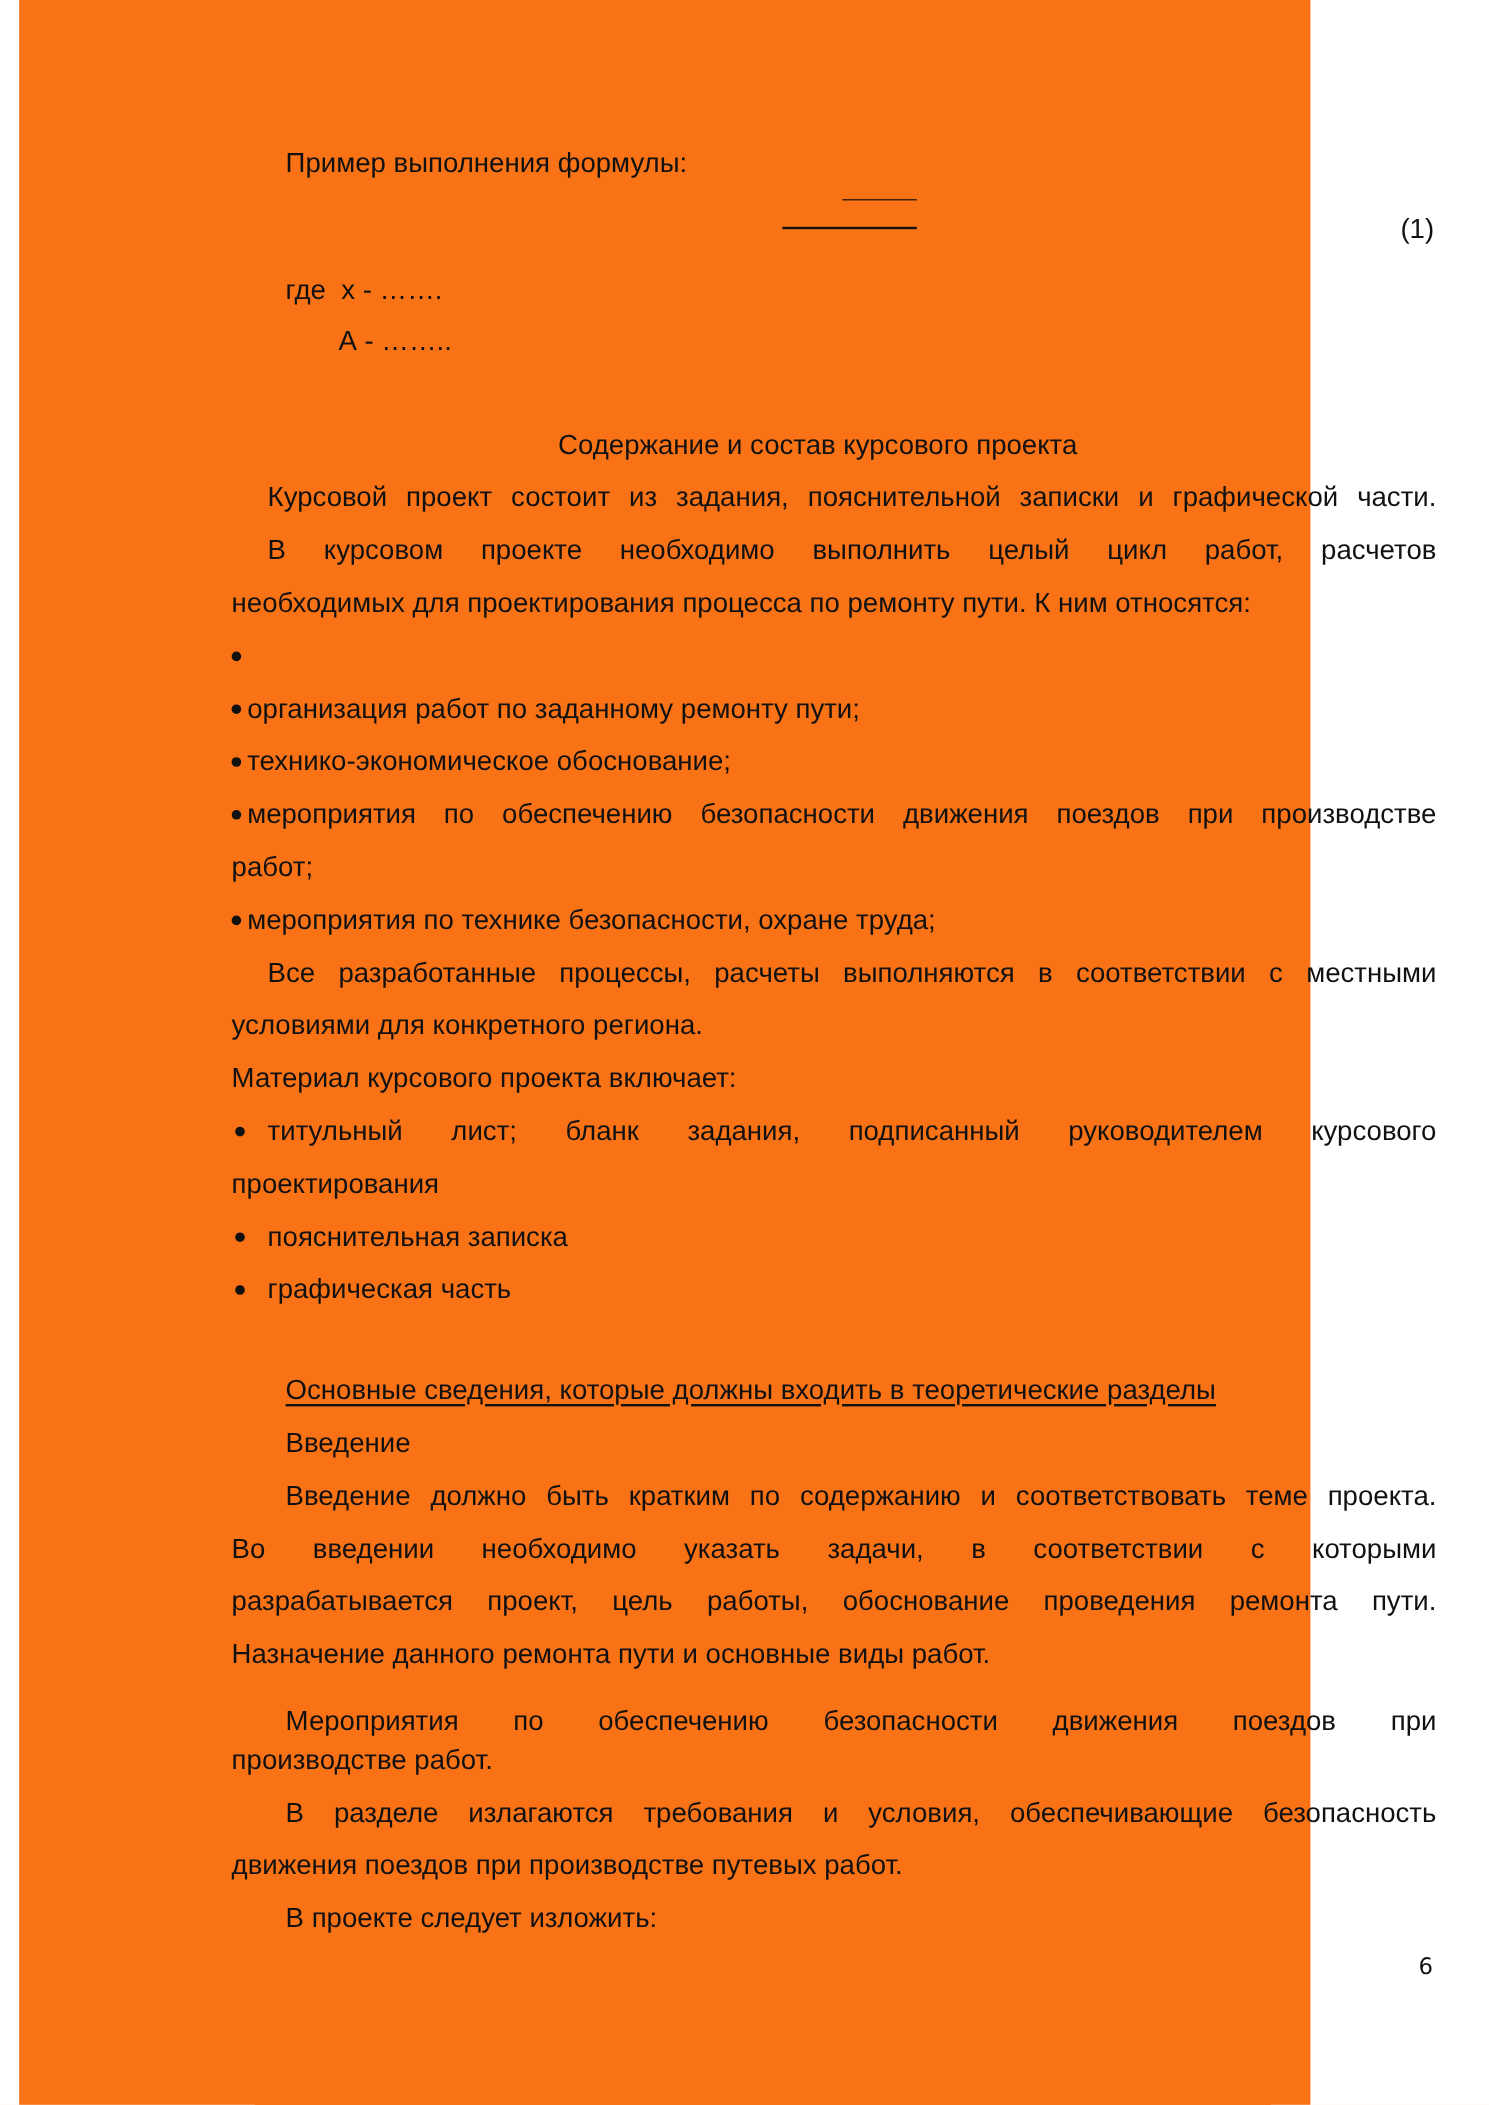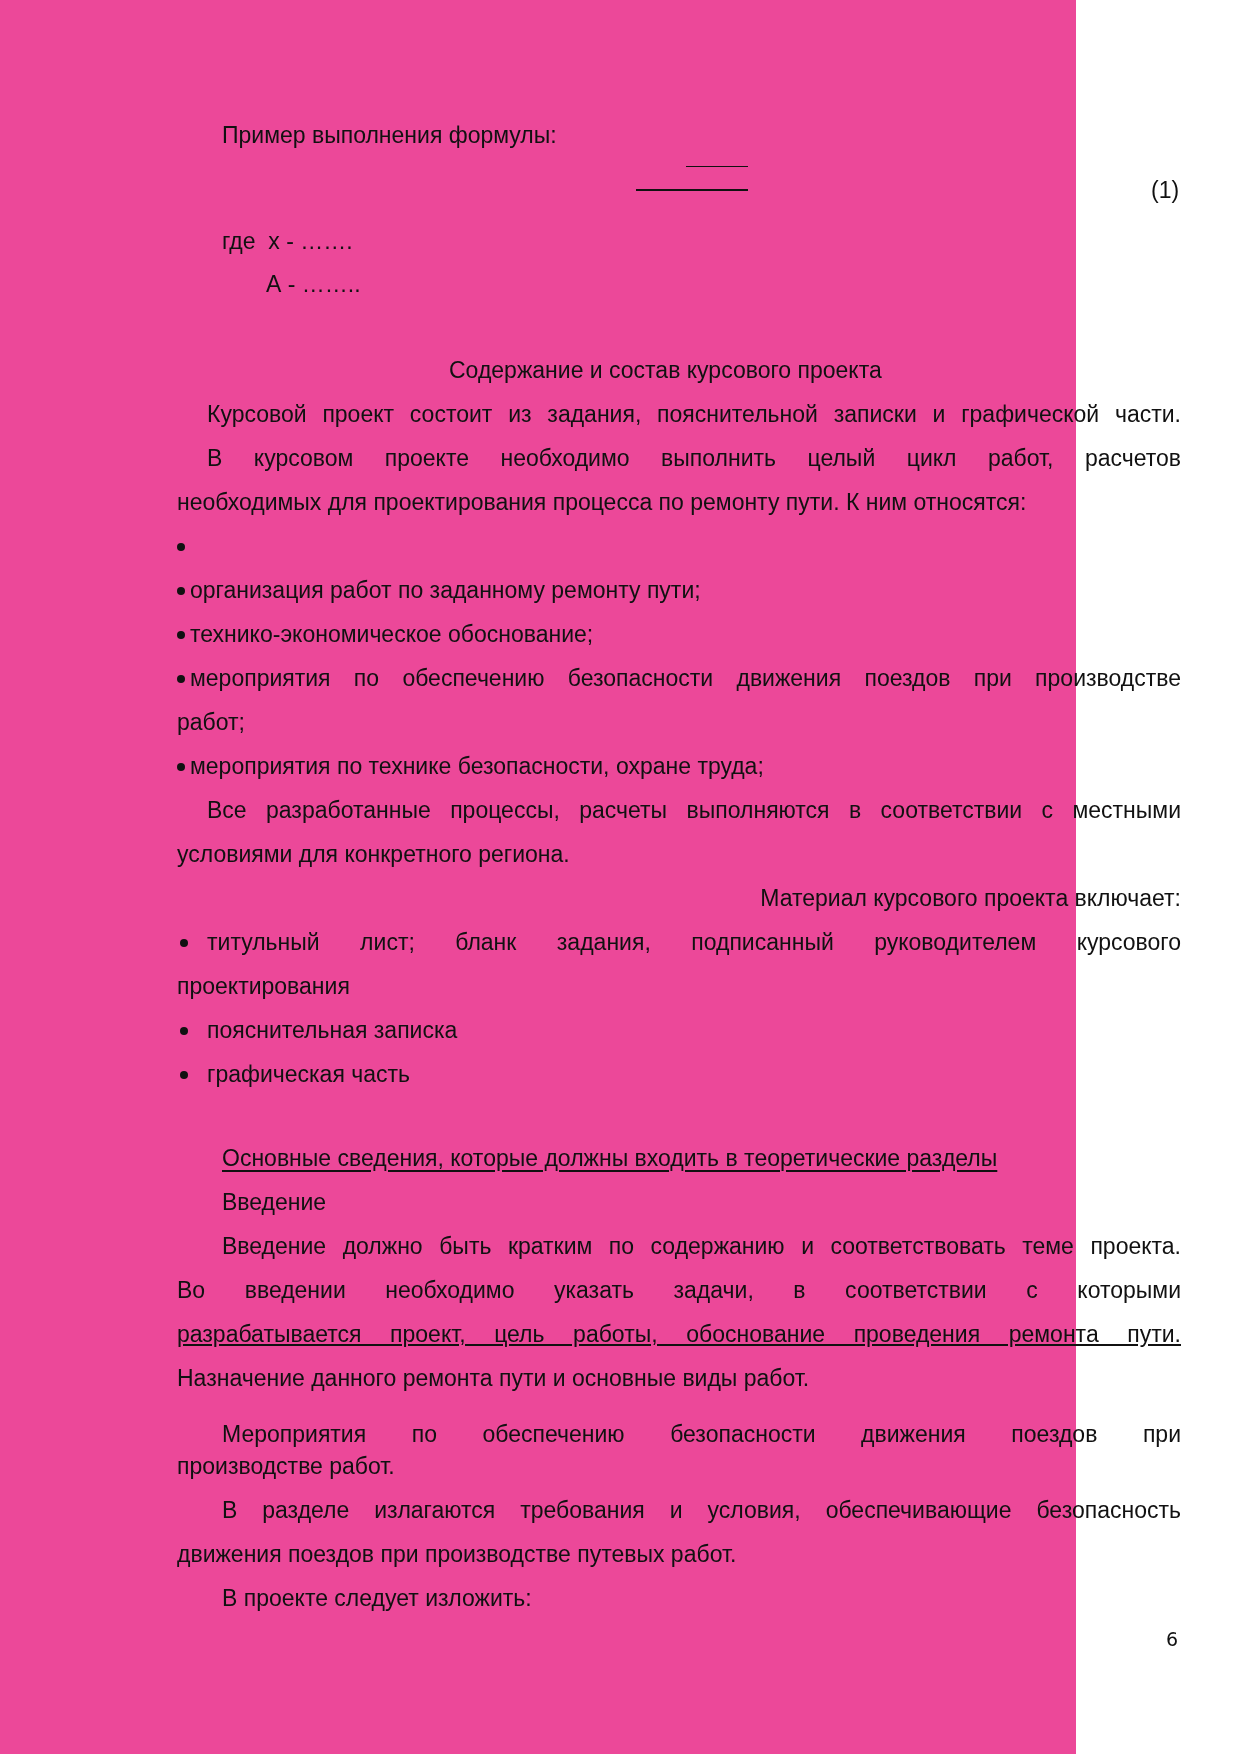--- a/index.html
+++ b/index.html
@@ -11,24 +11,24 @@
       width: 1241px;
       height: 1754px;
       position: relative;
       overflow: hidden;
       color: #111111;
       font-family: "Liberation Sans", "DejaVu Sans", sans-serif;
       font-size: 23px;
     }
     .page {
       position: absolute;
-      left: 0; top: 0;
+      left: 16px; top: 0;
       width: 1076px;
       height: 1754px;
-      background: #ec4899;
+      background: #f97316;
     }
     .abs {
       position: absolute;
       white-space: nowrap;
       line-height: 30px;
     }
     .line {
       position: absolute;
       left: 177px;
       width: 1004px;
@@ -118,39 +118,39 @@
   <div class="line bullet-tight justify" style="top:663px;">
     <span class="dot"></span><span>мероприятия по обеспечению безопасности движения поездов при производстве</span>
   </div>
   <div class="line" style="top:707px;">работ;</div>
   <div class="line bullet-tight" style="top:751px;">
     <span class="dot"></span><span>мероприятия по технике безопасности, охране труда;</span>
   </div>
 
   <div class="line justify indent1" style="top:795px;">Все разработанные процессы, расчеты выполняются в соответствии с местными</div>
   <div class="line" style="top:839px;">условиями для конкретного региона.</div>
-  <div class="line" style="top:883px;text-align:right;">Материал курсового проекта включает:</div>
+  <div class="line" style="top:883px;">Материал курсового проекта включает:</div>
 
   <div class="line bullet-tab justify" style="top:927px;">
     <span class="dot"></span><span>титульный лист; бланк задания, подписанный руководителем курсового</span>
   </div>
   <div class="line" style="top:971px;">проектирования</div>
   <div class="line bullet-tab" style="top:1015px;">
     <span class="dot"></span><span>пояснительная записка</span>
   </div>
   <div class="line bullet-tab" style="top:1059px;">
     <span class="dot"></span><span>графическая часть</span>
   </div>
 
   <div class="abs bold underline" style="left:222px; top:1143px;">Основные сведения, которые должны входить в теоретические разделы</div>
   <div class="abs bold" style="left:222px; top:1187px;">Введение</div>
 
   <div class="line justify indent2" style="top:1231px;">Введение должно быть кратким по содержанию и соответствовать теме проекта.</div>
   <div class="line justify" style="top:1275px;">Во введении необходимо указать задачи, в соответствии с которыми</div>
-  <div class="line justify" style="top:1319px;text-decoration:underline;">разрабатывается проект, цель работы, обоснование проведения ремонта пути.</div>
+  <div class="line justify" style="top:1319px;">разрабатывается проект, цель работы, обоснование проведения ремонта пути.</div>
   <div class="line" style="top:1363px;">Назначение данного ремонта пути и основные виды работ.</div>
 
   <div class="line justify indent2 bold" style="top:1407px;margin-top:12px;">Мероприятия по обеспечению безопасности движения поездов при</div>
   <div class="line bold" style="top:1451px;">производстве работ.</div>
 
   <div class="line justify indent2" style="top:1495px;">В разделе излагаются требования и условия, обеспечивающие безопасность</div>
   <div class="line" style="top:1539px;">движения поездов при производстве путевых работ.</div>
   <div class="line indent2" style="top:1583px;">В проекте следует изложить:</div>
 
   <div class="page-number">6</div>

